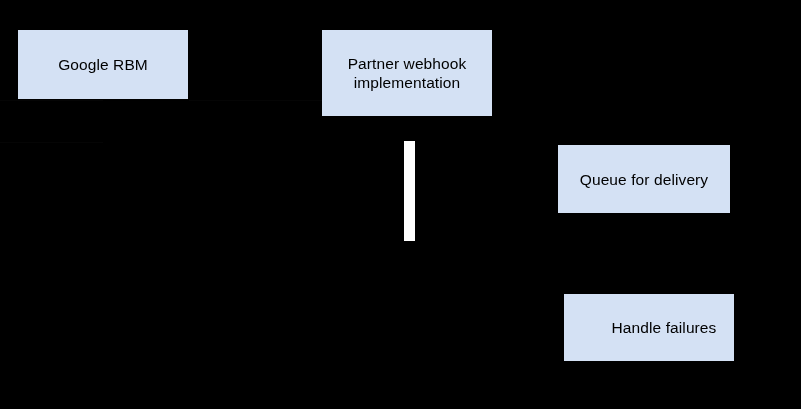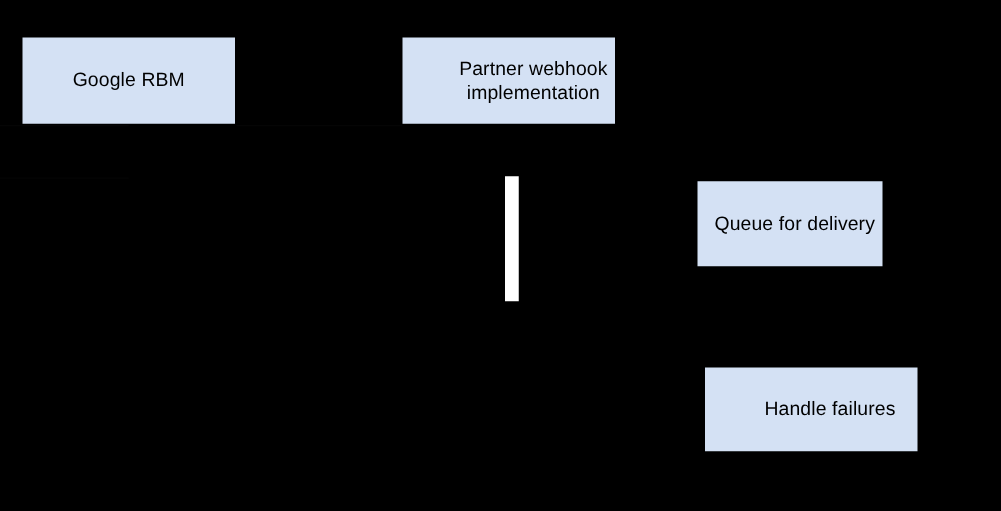--- a/index.html
+++ b/index.html
@@ -47,28 +47,28 @@
 <div id="canvas">
 
   <div class="hairline" style="left:0px; top:100px; width:103px;"></div>
   <div class="hairline" style="left:189px; top:100px; width:133px;"></div>
   <div class="hairline" style="left:0px; top:142px; width:103px;"></div>
 
   <div class="node" style="left:18px; top:30px; width:170px; height:69px;">
     <span>Google RBM</span>
   </div>
 
-  <div class="node" style="left:322px; top:30px; width:170px; height:69px;justify-content:flex-end;">
+  <div class="node" style="left:322px; top:30px; width:170px; height:86px;">
     <span>Partner webhook
 implementation</span>
   </div>
 
   <div class="connector-v" style="left:404px; top:141px; width:11px; height:100px;"></div>
 
-  <div class="node" style="left:558px; top:145px; width:148px; height:68px;justify-content:flex-end;">
+  <div class="node" style="left:558px; top:145px; width:172px; height:68px;">
     <span>Queue for delivery</span>
   </div>
 
   <div class="node" style="left:564px; top:294px; width:170px; height:67px;padding-left:36px;">
     <span>Handle failures</span>
   </div>
 
 </div>
 
 </body></html>

